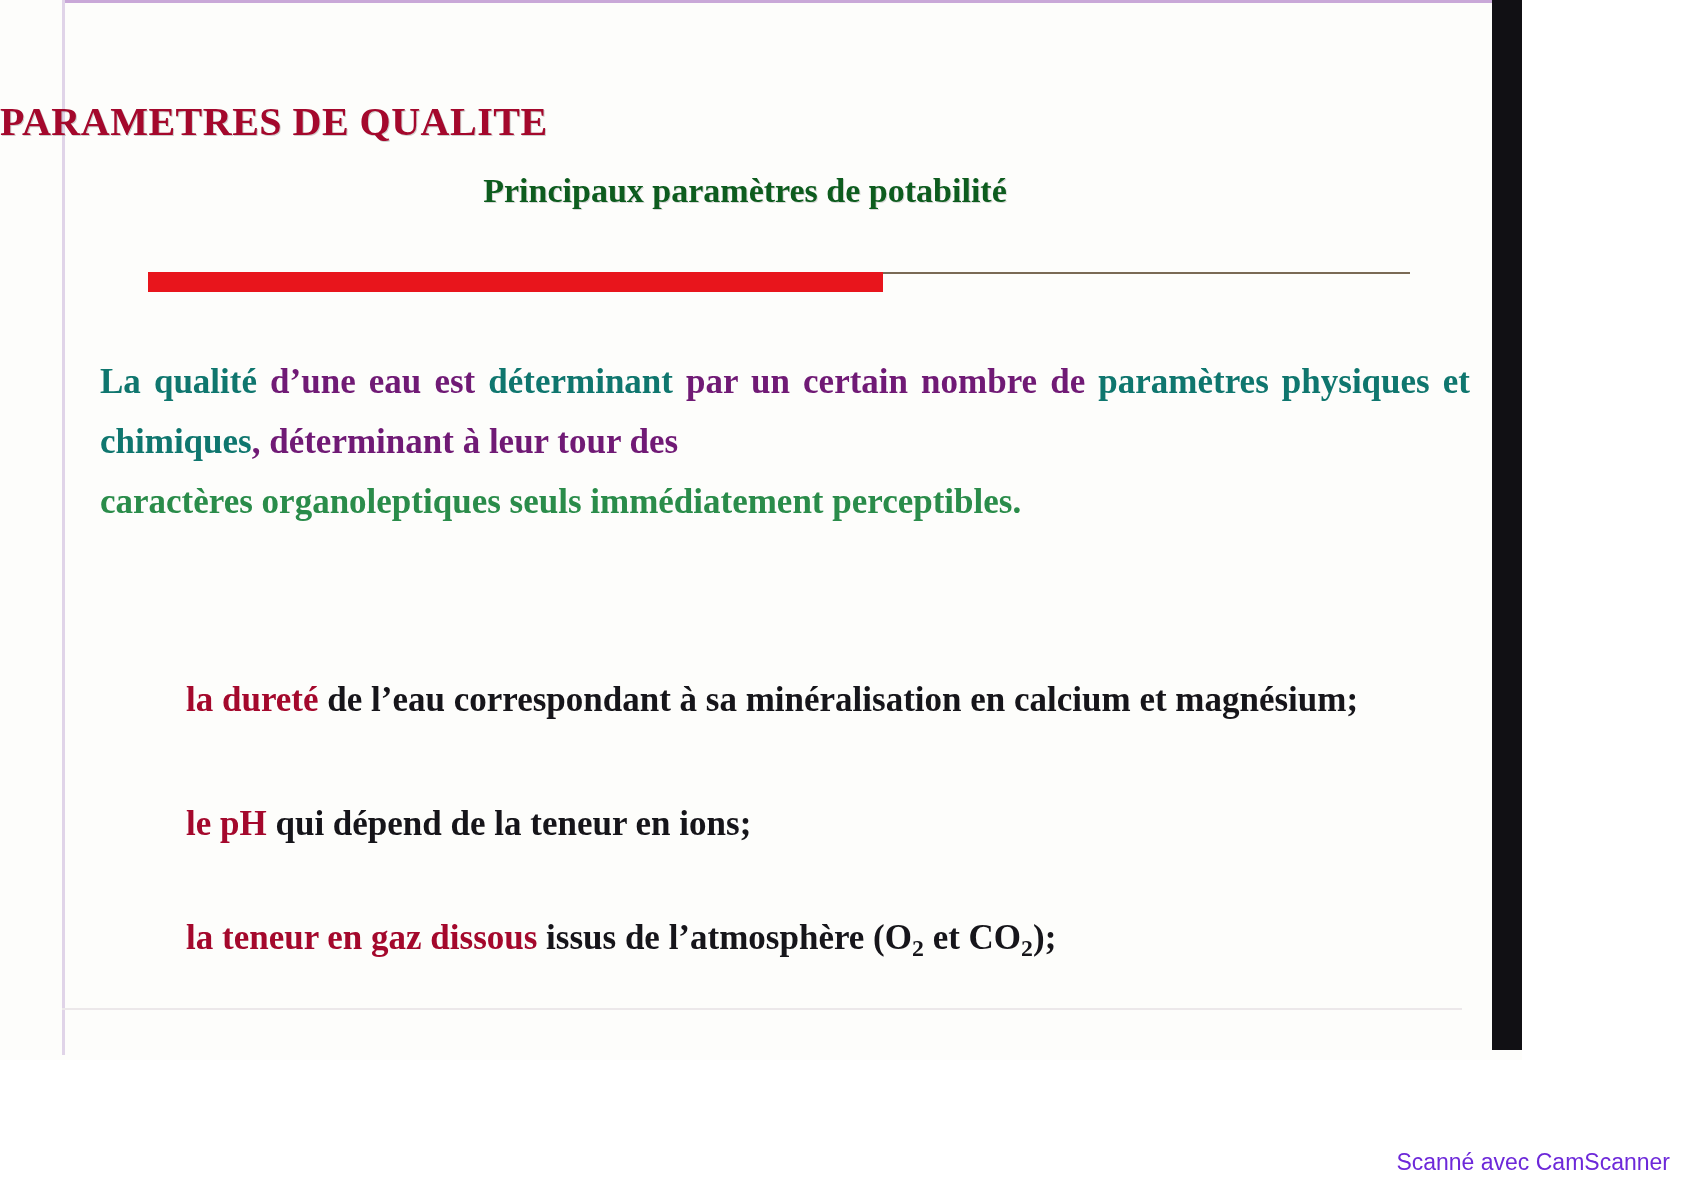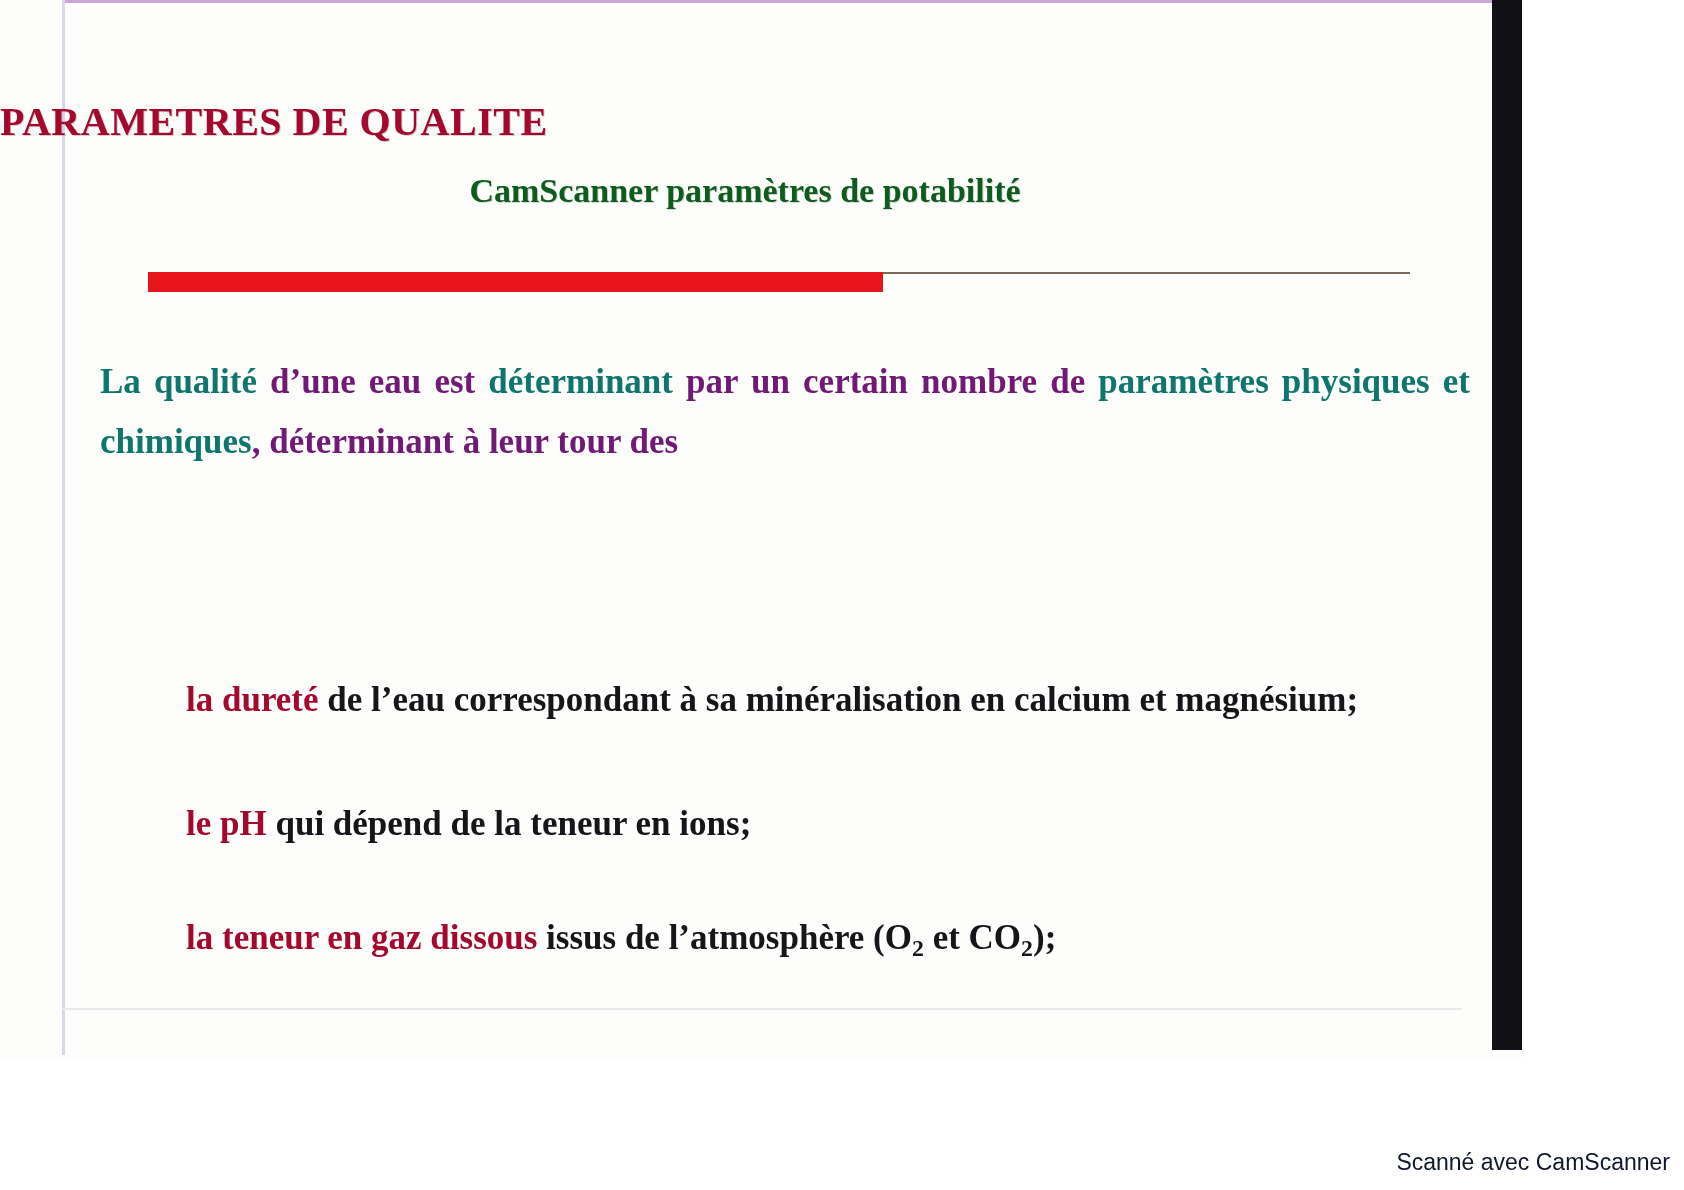--- a/index.html
+++ b/index.html
@@ -157,40 +157,40 @@
     height: 2px;
     background: #ece8ea;
   }
 
   .watermark {
     position: absolute;
     right: 14px;
     bottom: 14px;
     font-family: "Liberation Sans", sans-serif;
     font-size: 23px;
-    color: #0f172a;
+    color: #6d28d9;
     text-align: right;
   }
 </style>
 </head>
 <body>
 
 <div id="slide">
 
   <div id="top-rule"></div>
   <div id="left-rule"></div>
 
   <div class="title">PARAMETRES DE QUALITE</div>
-  <div class="subtitle">CamScanner paramètres de potabilité</div>
+  <div class="subtitle">Principaux paramètres de potabilité</div>
 
   <div id="divider-thin"></div>
   <div id="divider-red"></div>
 
   <div class="para">
-    <span class="red">La qualité</span><span class="blk"> d’une eau est </span><span class="red">déterminant</span><span class="blk"> par un certain nombre de </span><span class="red">paramètres physiques et chimiques</span><span class="blk">, déterminant à leur tour des </span>
+    <span class="red">La qualité</span><span class="blk"> d’une eau est </span><span class="red">déterminant</span><span class="blk"> par un certain nombre de </span><span class="red">paramètres physiques et chimiques</span><span class="blk">, déterminant à leur tour des </span><span class="line-green">caractères organoleptiques seuls immédiatement perceptibles.</span>
   </div>
 
 
   <div class="bullet" id="b2">
     <span class="red">le pH</span><span> qui dépend de la teneur en ions;</span>
   </div>
 
   <div class="bullet" id="b1">
     <span class="red">la dureté</span><span> de l’eau correspondant à sa minéralisation en calcium et magnésium;</span>
   </div>

